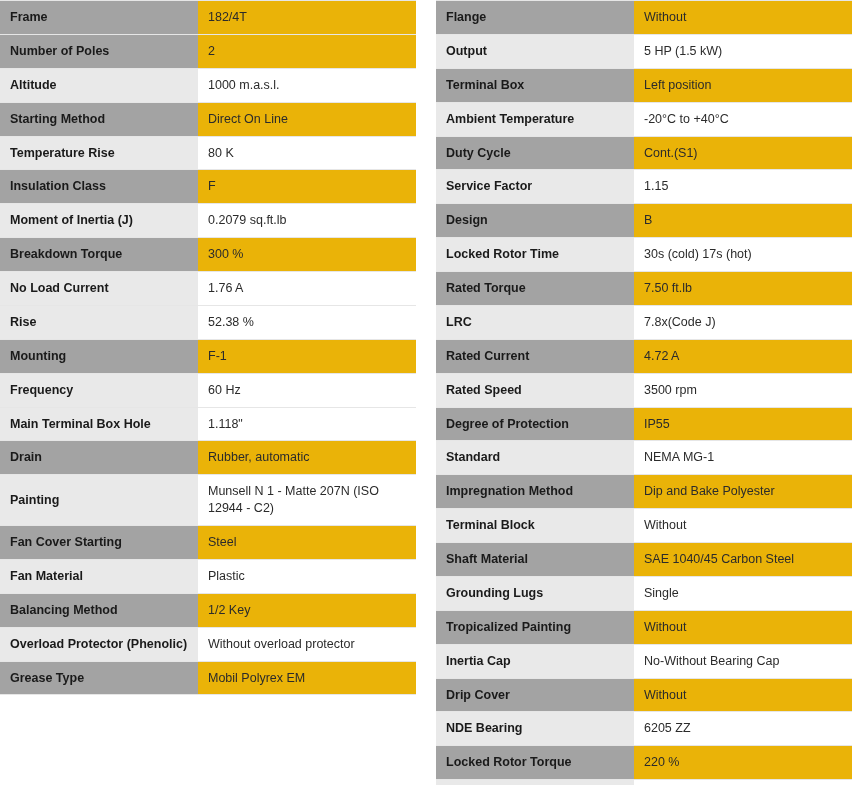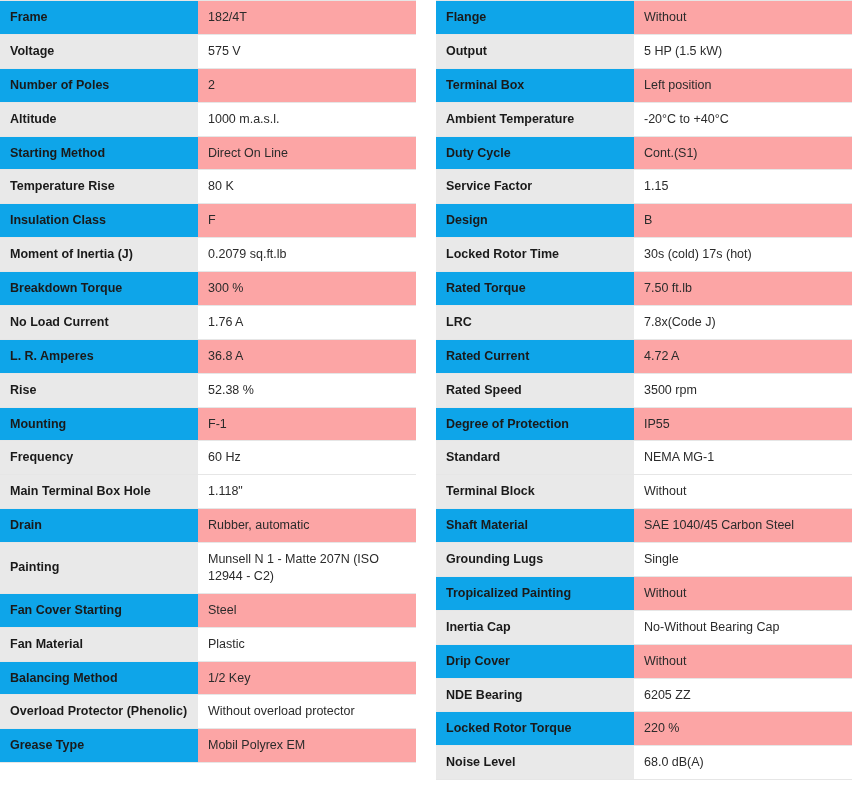--- a/index.html
+++ b/index.html
@@ -32,26 +32,26 @@
     border-top: 1px solid #e6e6e6;
     border-bottom: 1px solid #e6e6e6;
     padding: 8px 10px;
     font-size: 12.5px;
     line-height: 1.35;
     vertical-align: middle;
     height: 13px;
   }
   table.spec tr td.label {
     width: 178px;
-    background: #0ea5e9;
+    background: #a3a3a3;
     font-weight: bold;
     color: #1a1a1a;
   }
   table.spec tr td.value {
-    background: #fca5a5;
+    background: #eab308;
     color: #2b2b2b;
     font-weight: normal;
   }
   table.spec tr.alt td.label {
     background: #e9e9e9;
   }
   table.spec tr.alt td.value {
     background: #ffffff;
   }
 </style>
@@ -59,24 +59,20 @@
 <body>
 
 <div class="sheet">
   <div class="spec-col left">
     <table class="spec">
       <tbody>
           <tr>
             <td class="label">Frame</td>
             <td class="value">182/4T</td>
           </tr>
-          <tr class="alt">
-            <td class="label">Voltage</td>
-            <td class="value">575 V</td>
-          </tr>
           <tr>
             <td class="label">Number of Poles</td>
             <td class="value">2</td>
           </tr>
           <tr class="alt">
             <td class="label">Altitude</td>
             <td class="value">1000 m.a.s.l.</td>
           </tr>
           <tr>
             <td class="label">Starting Method</td>
@@ -94,24 +90,20 @@
             <td class="label">Moment of Inertia (J)</td>
             <td class="value">0.2079 sq.ft.lb</td>
           </tr>
           <tr>
             <td class="label">Breakdown Torque</td>
             <td class="value">300 %</td>
           </tr>
           <tr class="alt">
             <td class="label">No Load Current</td>
             <td class="value">1.76 A</td>
-          </tr>
-          <tr>
-            <td class="label">L. R. Amperes</td>
-            <td class="value">36.8 A</td>
           </tr>
           <tr class="alt">
             <td class="label">Rise</td>
             <td class="value">52.38 %</td>
           </tr>
           <tr>
             <td class="label">Mounting</td>
             <td class="value">F-1</td>
           </tr>
           <tr class="alt">
@@ -205,20 +197,24 @@
             <td class="value">3500 rpm</td>
           </tr>
           <tr>
             <td class="label">Degree of Protection</td>
             <td class="value">IP55</td>
           </tr>
           <tr class="alt">
             <td class="label">Standard</td>
             <td class="value">NEMA MG-1</td>
           </tr>
+          <tr>
+            <td class="label">Impregnation Method</td>
+            <td class="value">Dip and Bake Polyester</td>
+          </tr>
           <tr class="alt">
             <td class="label">Terminal Block</td>
             <td class="value">Without</td>
           </tr>
           <tr>
             <td class="label">Shaft Material</td>
             <td class="value">SAE 1040/45 Carbon Steel</td>
           </tr>
           <tr class="alt">
             <td class="label">Grounding Lugs</td>

